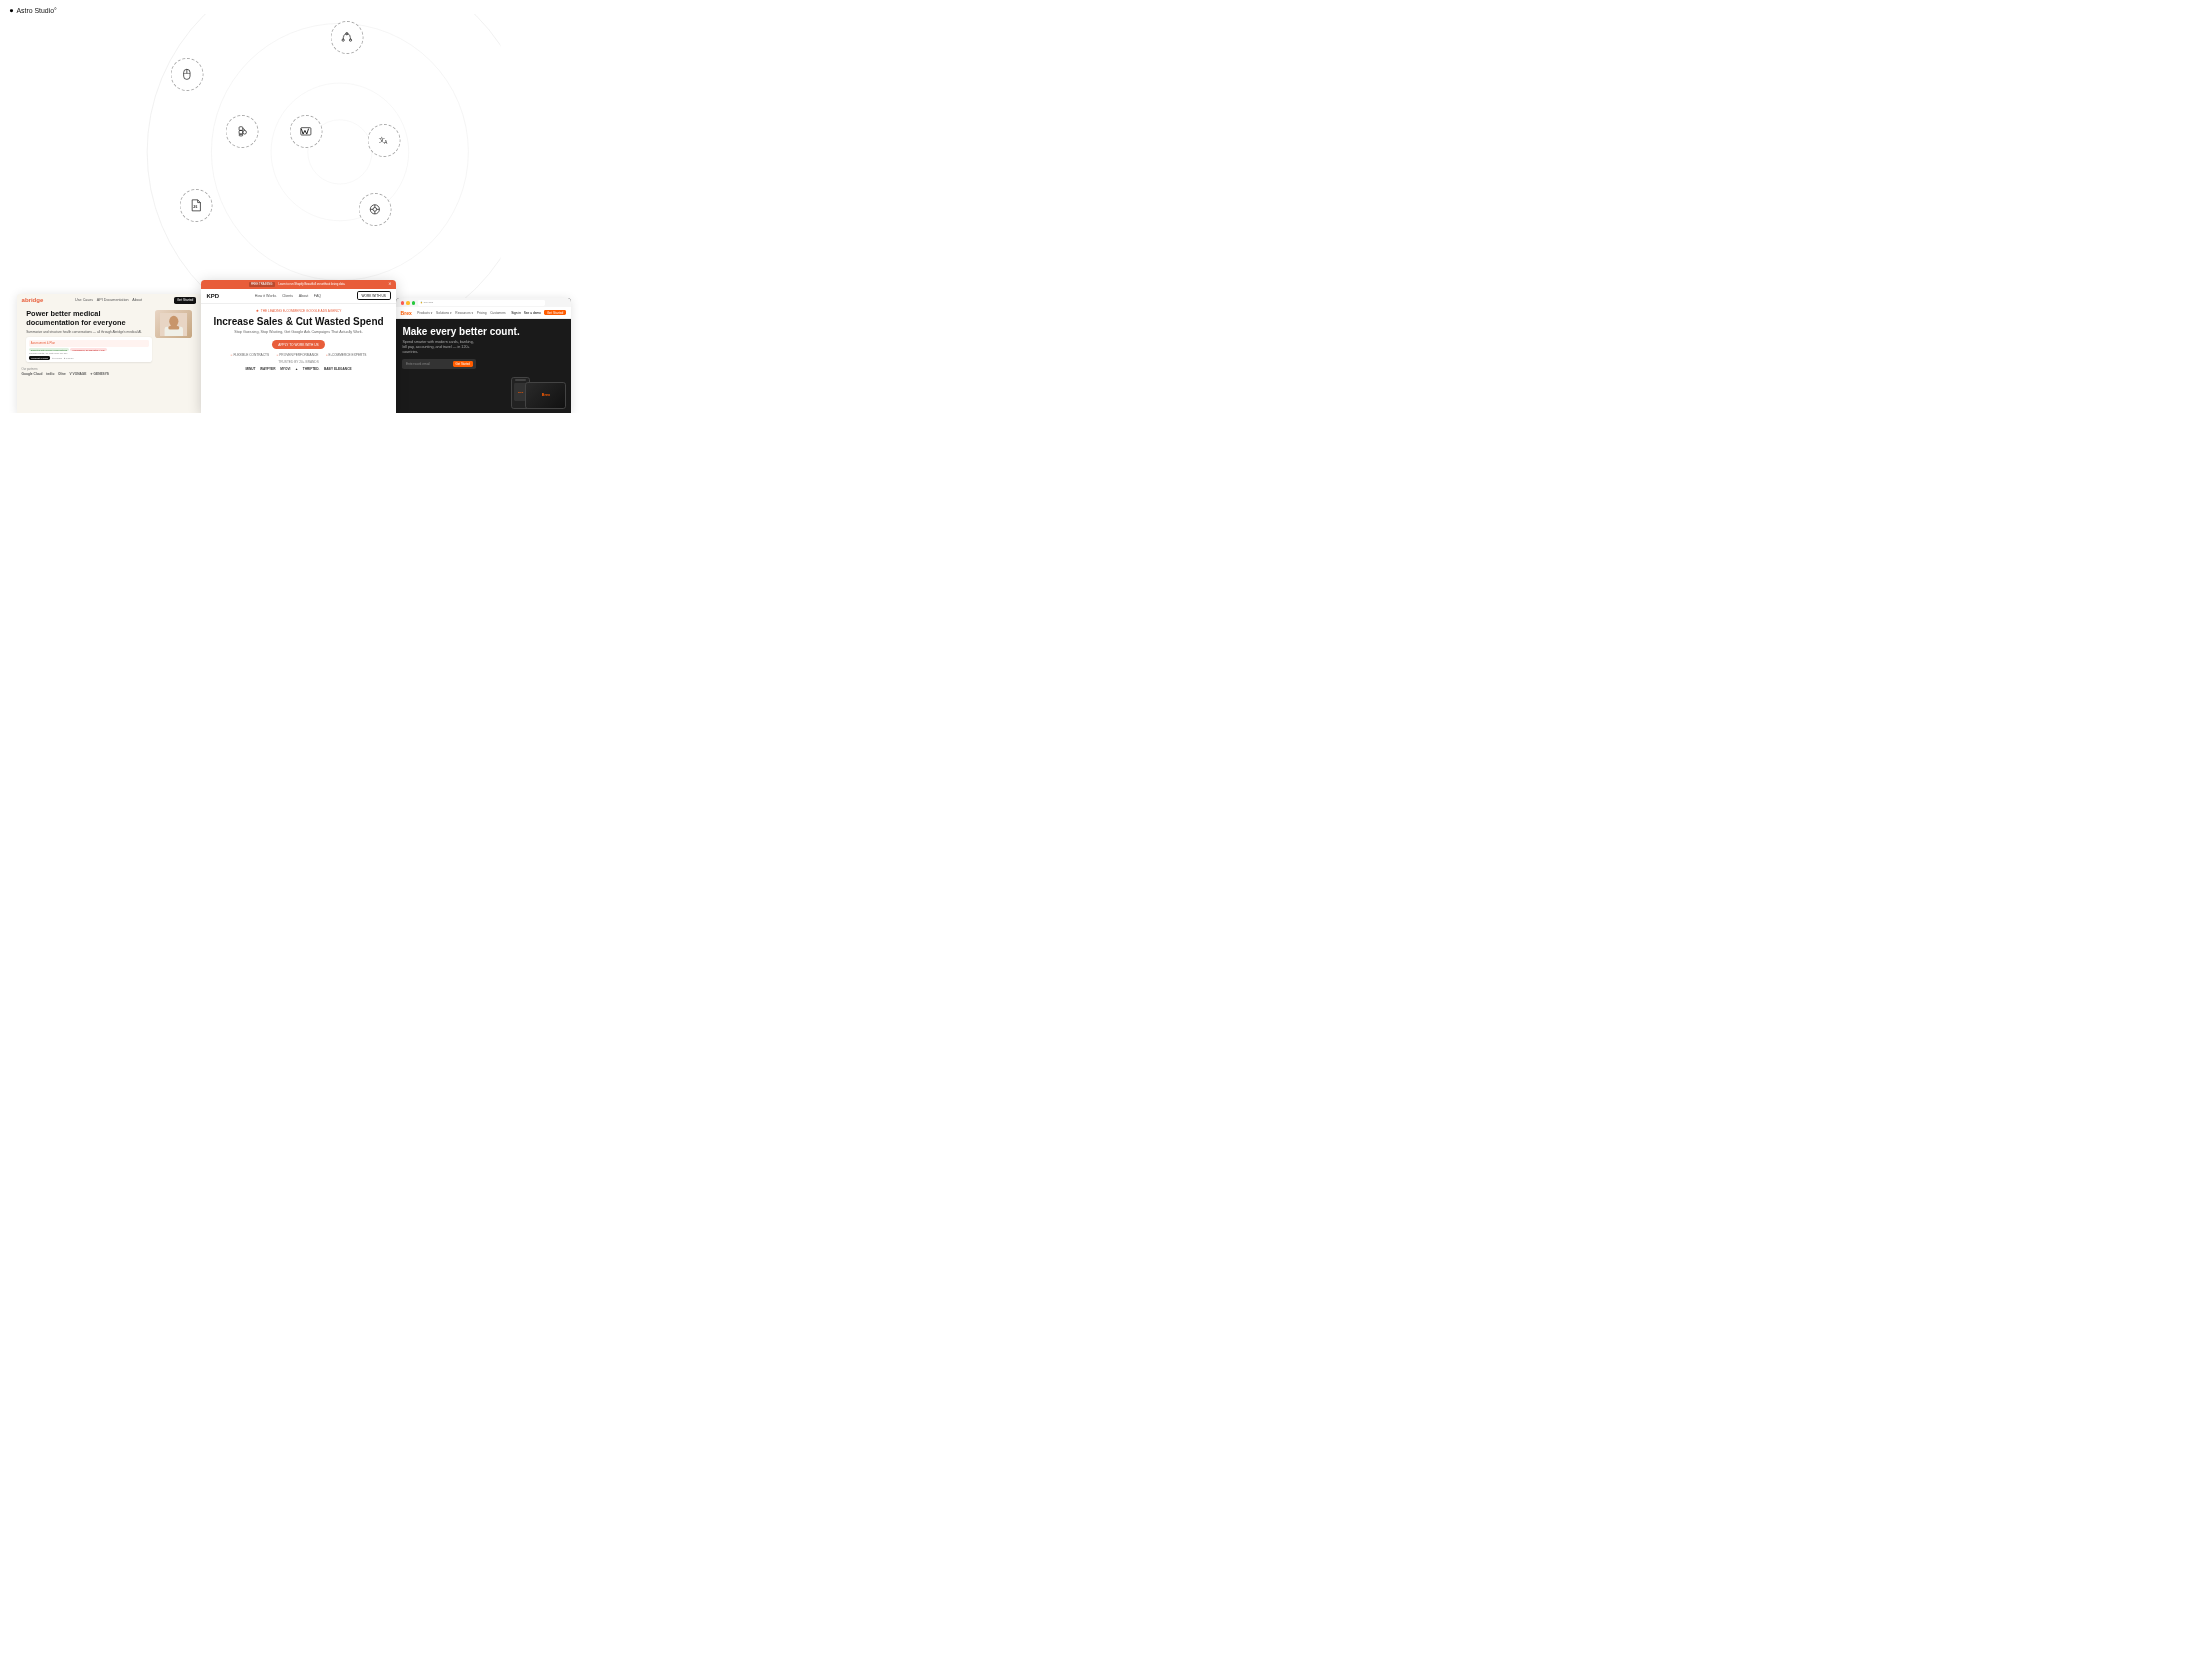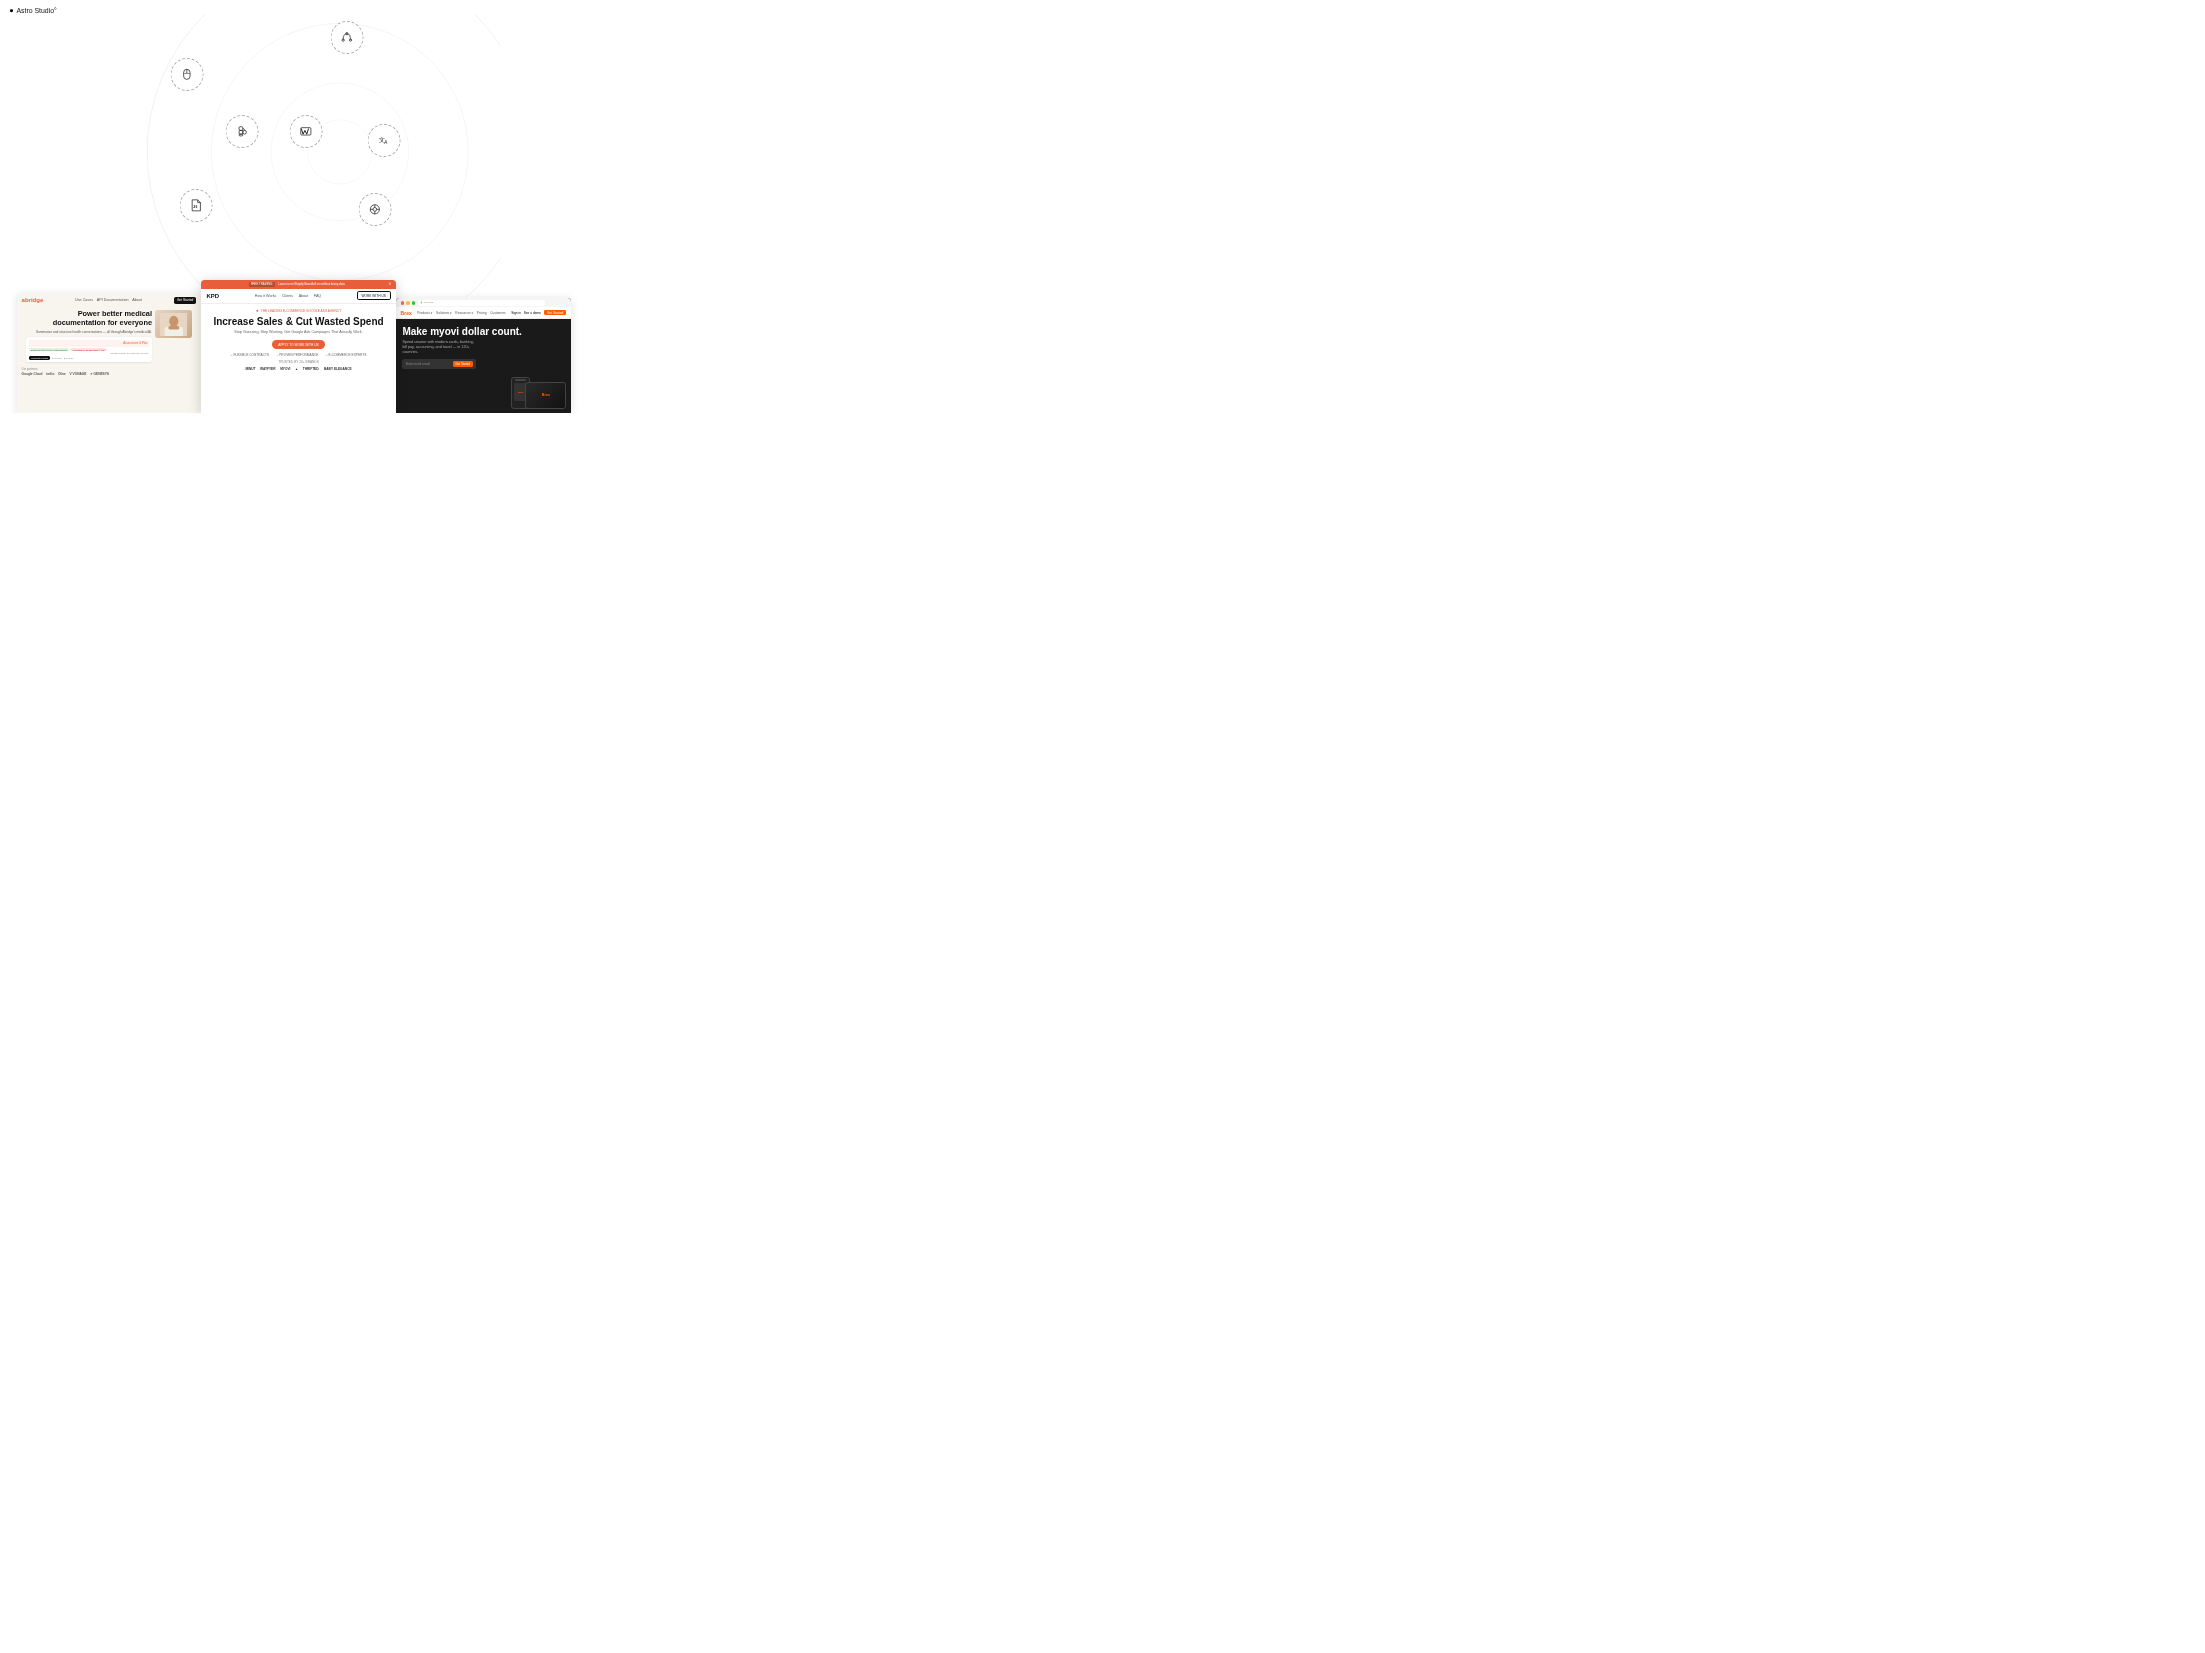--- a/index.html
+++ b/index.html
@@ -157,21 +157,20 @@
     }
     .abridge-get-started {
       background: #111;
       color: #fff;
       font-size: 3.2px;
       padding: 1.4px 3.2px;
       border-radius: 1.8px;
     }
     .abridge-hero {
       padding: 3.7px 4.6px 1.8px;
-      text-align: right;
     }
     .abridge-title {
       font-size: 7.4px;
       font-weight: 700;
       color: #111;
       line-height: 1.2;
       margin-bottom: 1.8px;
     }
     .abridge-subtitle {
       font-size: 3.2px;
@@ -671,21 +670,21 @@
           <span>Pricing</span>
           <span>Customers</span>
         </div>
         <div class="brex-actions">
           <span>Sign in</span>
           <span>See a demo</span>
           <span class="brex-get-started">Get Started</span>
         </div>
       </div>
       <div class="brex-hero">
-        <div class="brex-title">Make myovi dollar count.</div>
+        <div class="brex-title">Make every better count.</div>
         <div class="brex-subtitle">Spend smarter with modern cards, banking, bill pay, accounting, and travel — in 120+ countries.</div>
         <div class="brex-email-input">
           <span>Enter work email</span>
           <span class="brex-email-btn">Get Started</span>
         </div>
       </div>
 
       <div class="brex-card-visual">
         <div class="brex-phone">
           <div style="margin:1.8px auto;width:11px;height:1.4px;background:#444;border-radius:0.9px;"></div>

